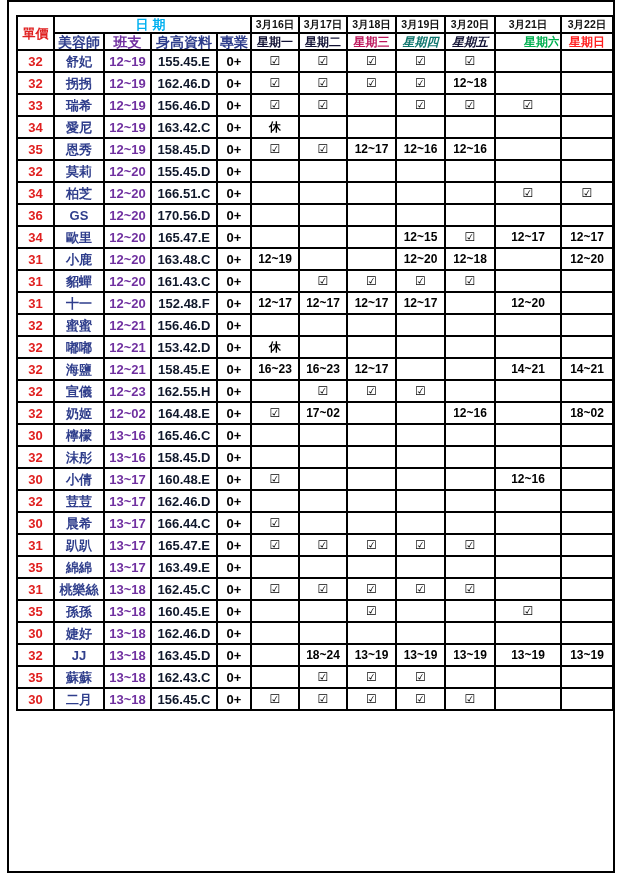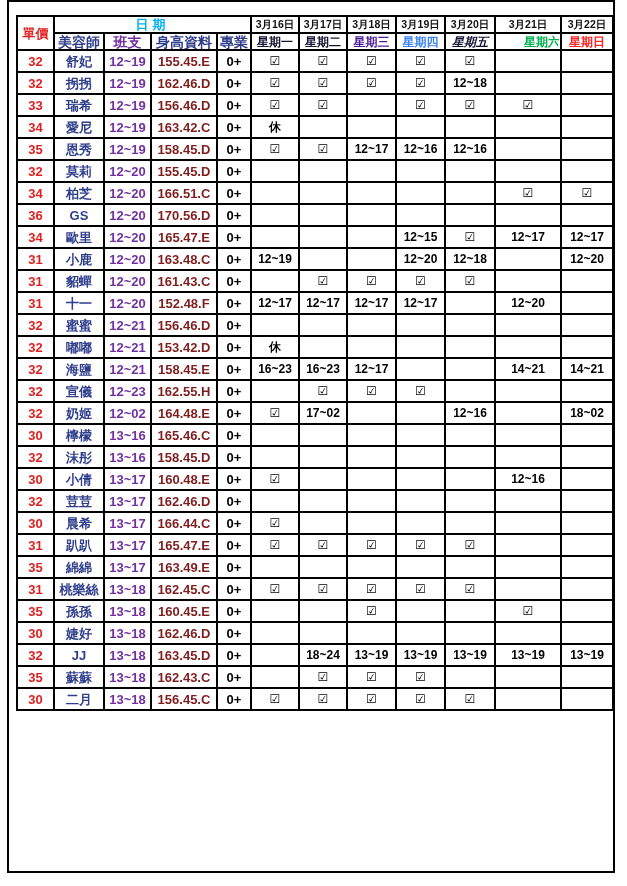--- a/index.html
+++ b/index.html
@@ -27,21 +27,21 @@
   tbody tr{height:22px;}
   .h-price{color:#e02020;font-size:13px;}
   .h-dategroup{color:#00b0f0;font-size:13px;letter-spacing:4px;}
   .h-sub{color:#2f3e8c;font-size:14px;}
   .h-sub.shift-h{color:#7030a0;margin-left:41px;}
   .h-date{color:#111111;font-size:10.5px;}
   .h-weekday{font-size:12px;border-radius:7px;}
   td.price{color:#e02020;font-size:13px;}
   td.name{color:#2f3e8c;font-size:13px;}
   td.shift{color:#7030a0;font-size:13px;}
-  td.profile{color:#7f1d1d;font-size:13px;}
+  td.profile{color:#0f172a;font-size:13px;}
   td.pro{color:#000;font-size:13px;}
   td.sched{color:#000;font-size:12px;}
 </style>
 </head>
 <body>
 
 <div class="page-frame"></div>
 
 <table class="schedule">
   <colgroup>
@@ -70,22 +70,22 @@
       <th class="h-date">3月21日</th>
       <th class="h-date">3月22日</th>
     </tr>
     <tr>
       <th class="h-sub">美容師</th>
       <th class="h-sub shift-h">班支</th>
       <th class="h-sub">身高資料</th>
       <th class="h-sub">專業</th>
       <th class="h-weekday" style="color: rgb(17, 17, 51);">星期一</th>
       <th class="h-weekday" style="color: rgb(17, 17, 51);">星期二</th>
-      <th class="h-weekday" style="color: #4c1d95;">星期三</th>
-      <th class="h-weekday" style="color: #3b82f6;">星期四</th>
+      <th class="h-weekday" style="color: #be185d;">星期三</th>
+      <th class="h-weekday" style="color: #0f766e; font-style: italic;">星期四</th>
       <th class="h-weekday" style="color: rgb(17, 17, 51); font-style: italic;">星期五</th>
       <th class="h-weekday" style="color: rgb(0, 176, 80); padding-left: 28px;">星期六</th>
       <th class="h-weekday" style="color: rgb(255, 32, 32);">星期日</th>
     </tr>
   </thead>
   <tbody>
       <tr>
         <td class="price">32</td>
         <td class="name">舒妃</td>
         <td class="shift">12~19</td>

